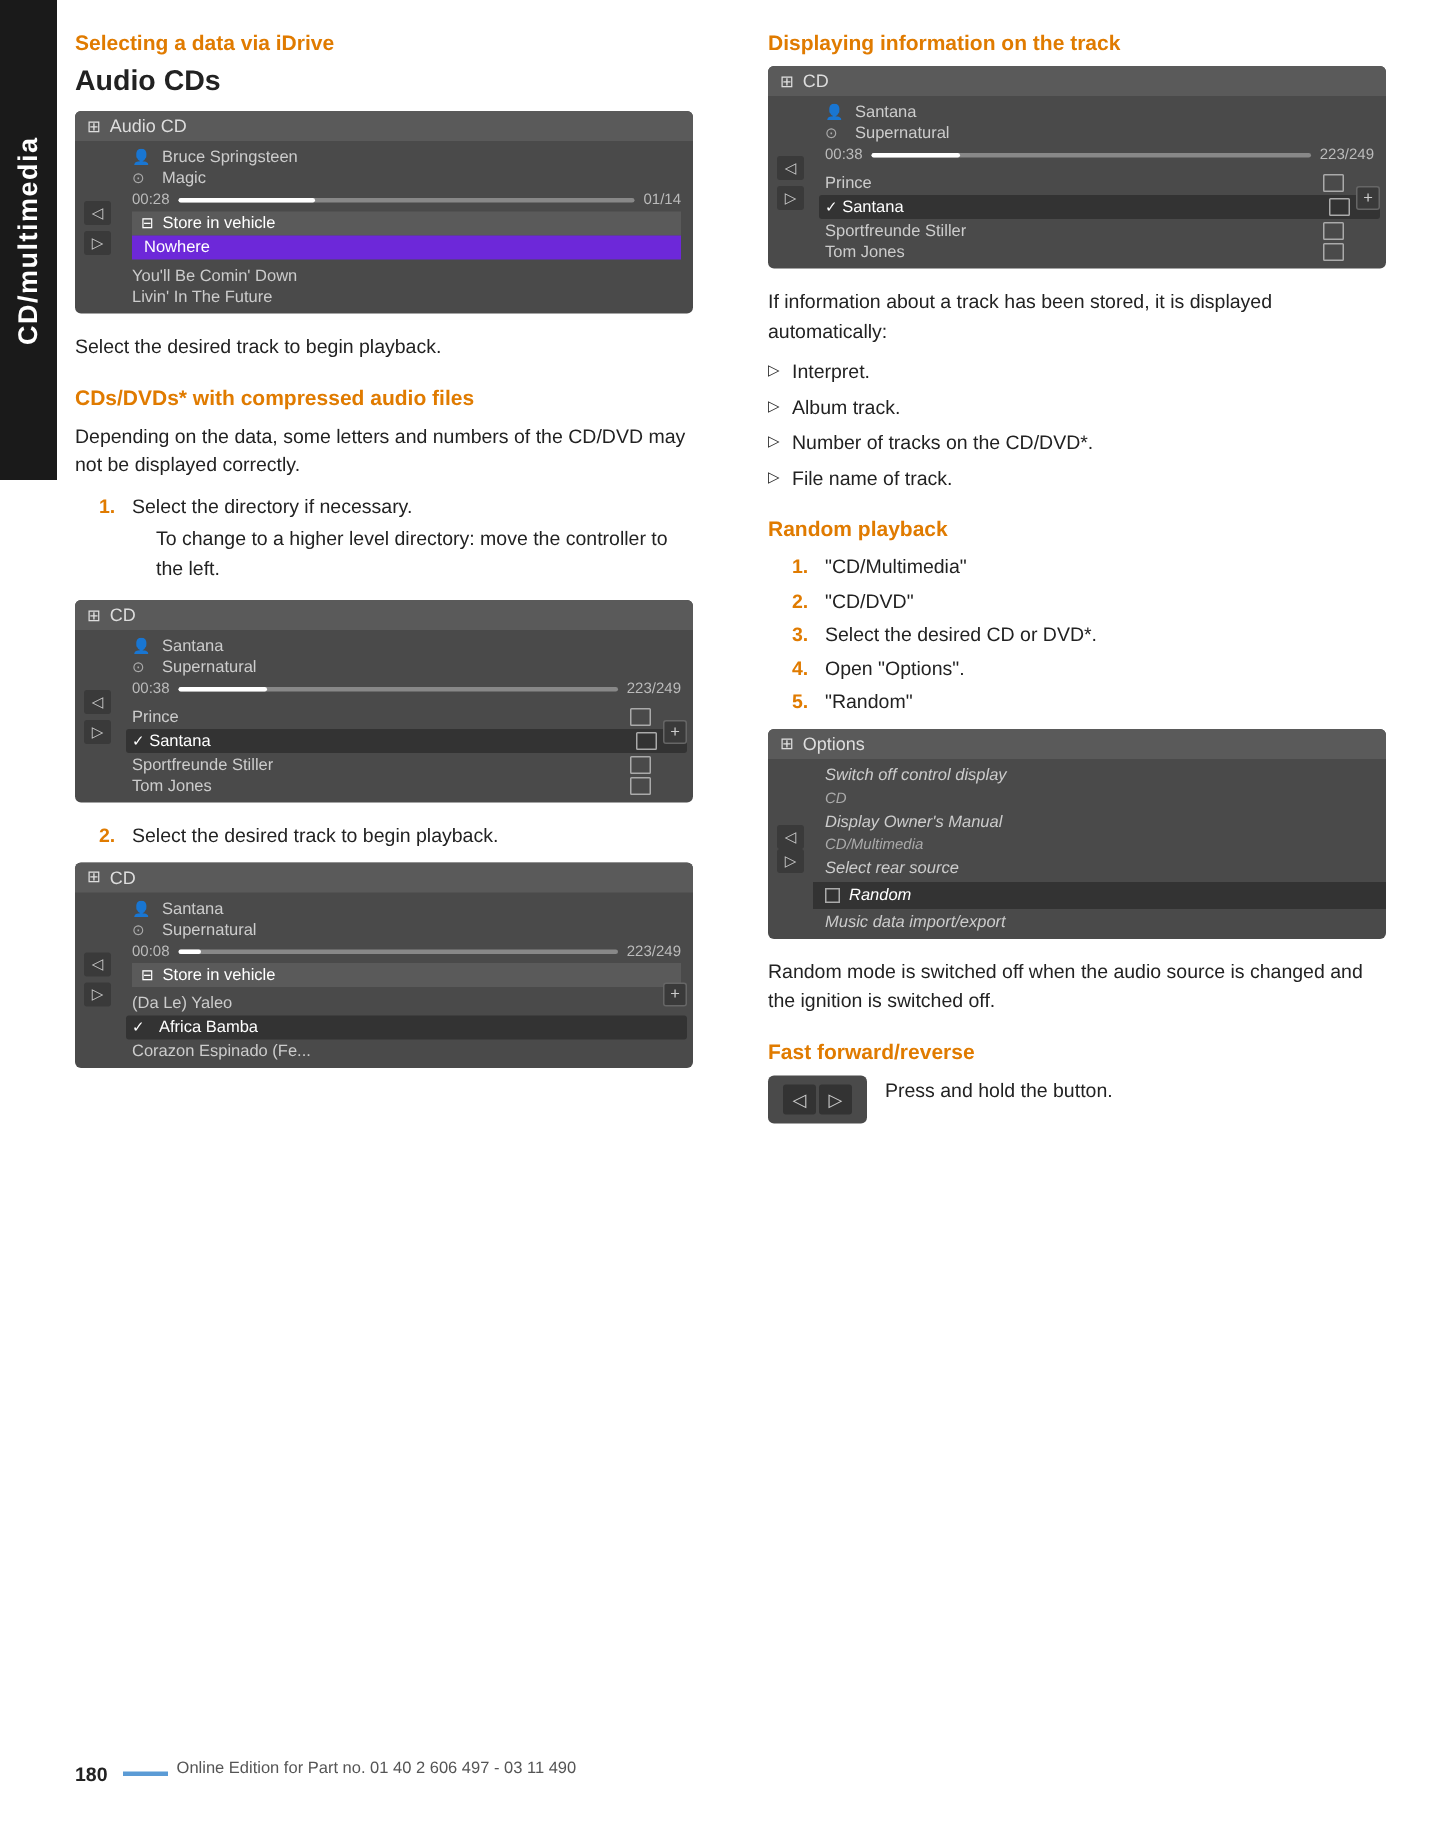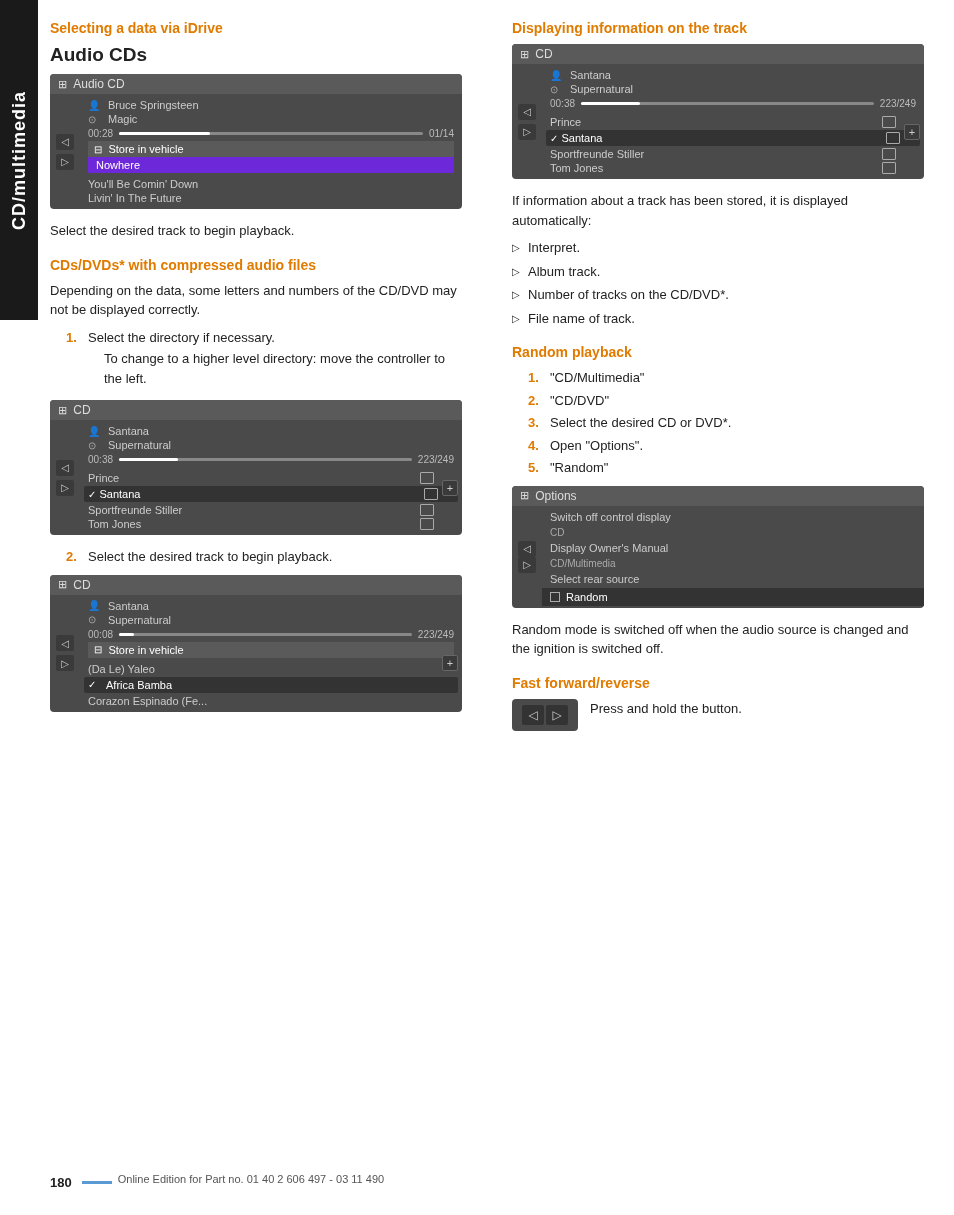--- a/index.html
+++ b/index.html
@@ -248,20 +248,21 @@
       padding: 2px 0;
     }
 
     .option-item {
       padding: 3px 8px;
       font-size: 11px;
       color: #ccc;
       display: flex;
       align-items: center;
       gap: 6px;
+      font-style: italic;
     }
 
     .option-item.highlighted {
       background: #333;
       color: #fff;
     }
 
     .option-item.section-label {
       color: #aaa;
       font-size: 10px;
@@ -645,20 +646,23 @@
             <div class="option-item section-label">
               <span>CD/Multimedia</span>
             </div>
             <div class="option-item">
               <span>Select rear source</span>
             </div>
             <div class="option-item highlighted">
               <span class="checkbox-icon"></span>
               <span>Random</span>
             </div>
+            <div class="option-item">
+              <span>Music data import/export</span>
+            </div>
           </div>
         </div>
       </div>
 
       <p>Random mode is switched off when the audio source is changed and the ignition is switched off.</p>
 
       <h2 class="section-title">Fast forward/reverse</h2>
 
       <div class="ff-section">
         <div class="ff-button-box">

